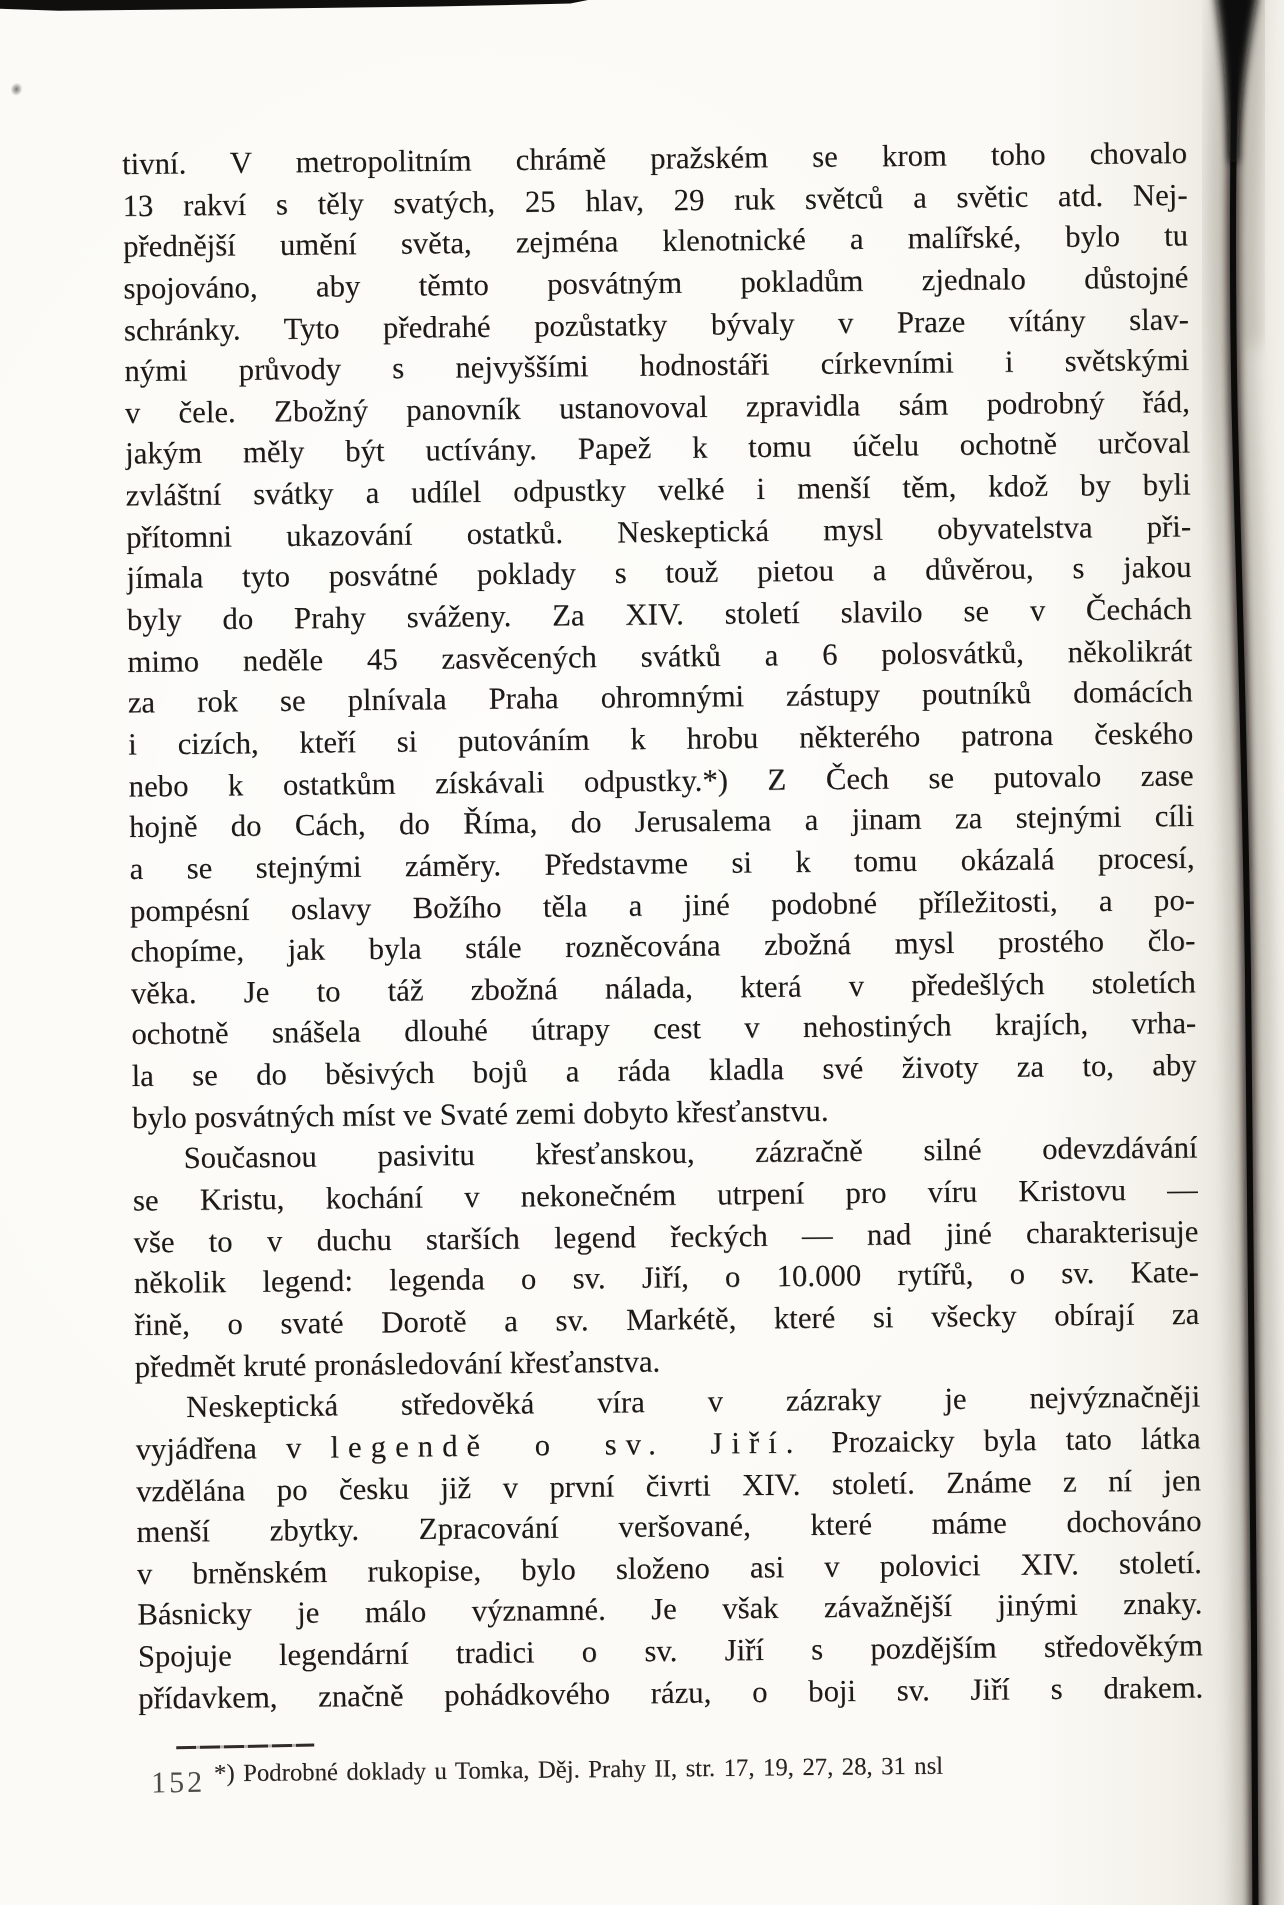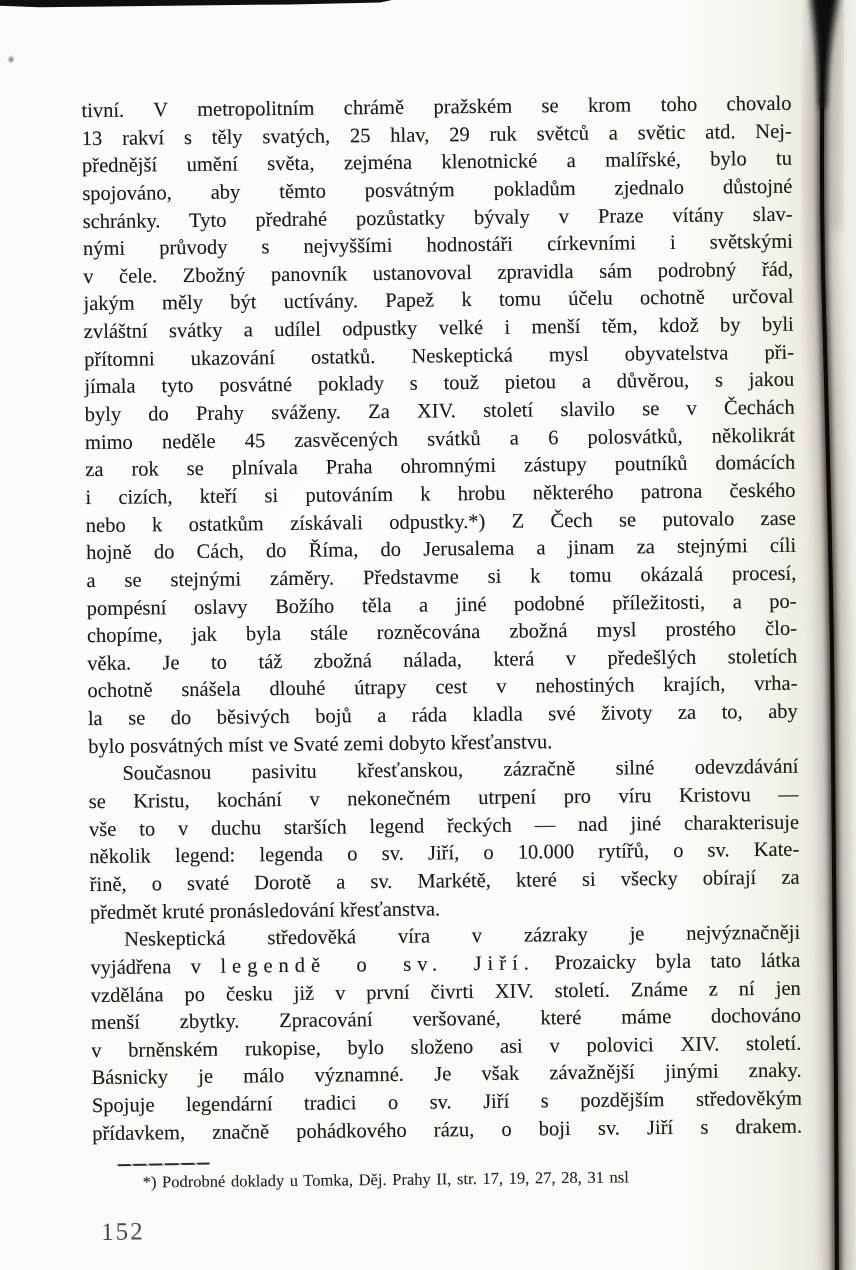--- a/index.html
+++ b/index.html
@@ -61,22 +61,22 @@
     transform: rotate(-0.5deg);
   }
   .footnote {
     position: absolute; left: 137px; top: 1172px; width: 660px;
     font-size: 16.5px; line-height: 22px;
     word-spacing: 1.5px;
     color: #262320;
     text-shadow: 0.2px 0.2px 0 rgba(32,27,22,0.3);
   }
   .pagenum {
-    position: absolute; left: 95px; top: 1218px;
-    font-size: 25px; letter-spacing: 2px;
+    position: absolute; left: 95px; top: 1178px;
+    font-size: 20px; letter-spacing: 2px;
     color: #4d4b48;
   }
 </style>
 </head>
 <body>
 
 <div class="scan">
 
   <div class="top-edge"></div>
 

